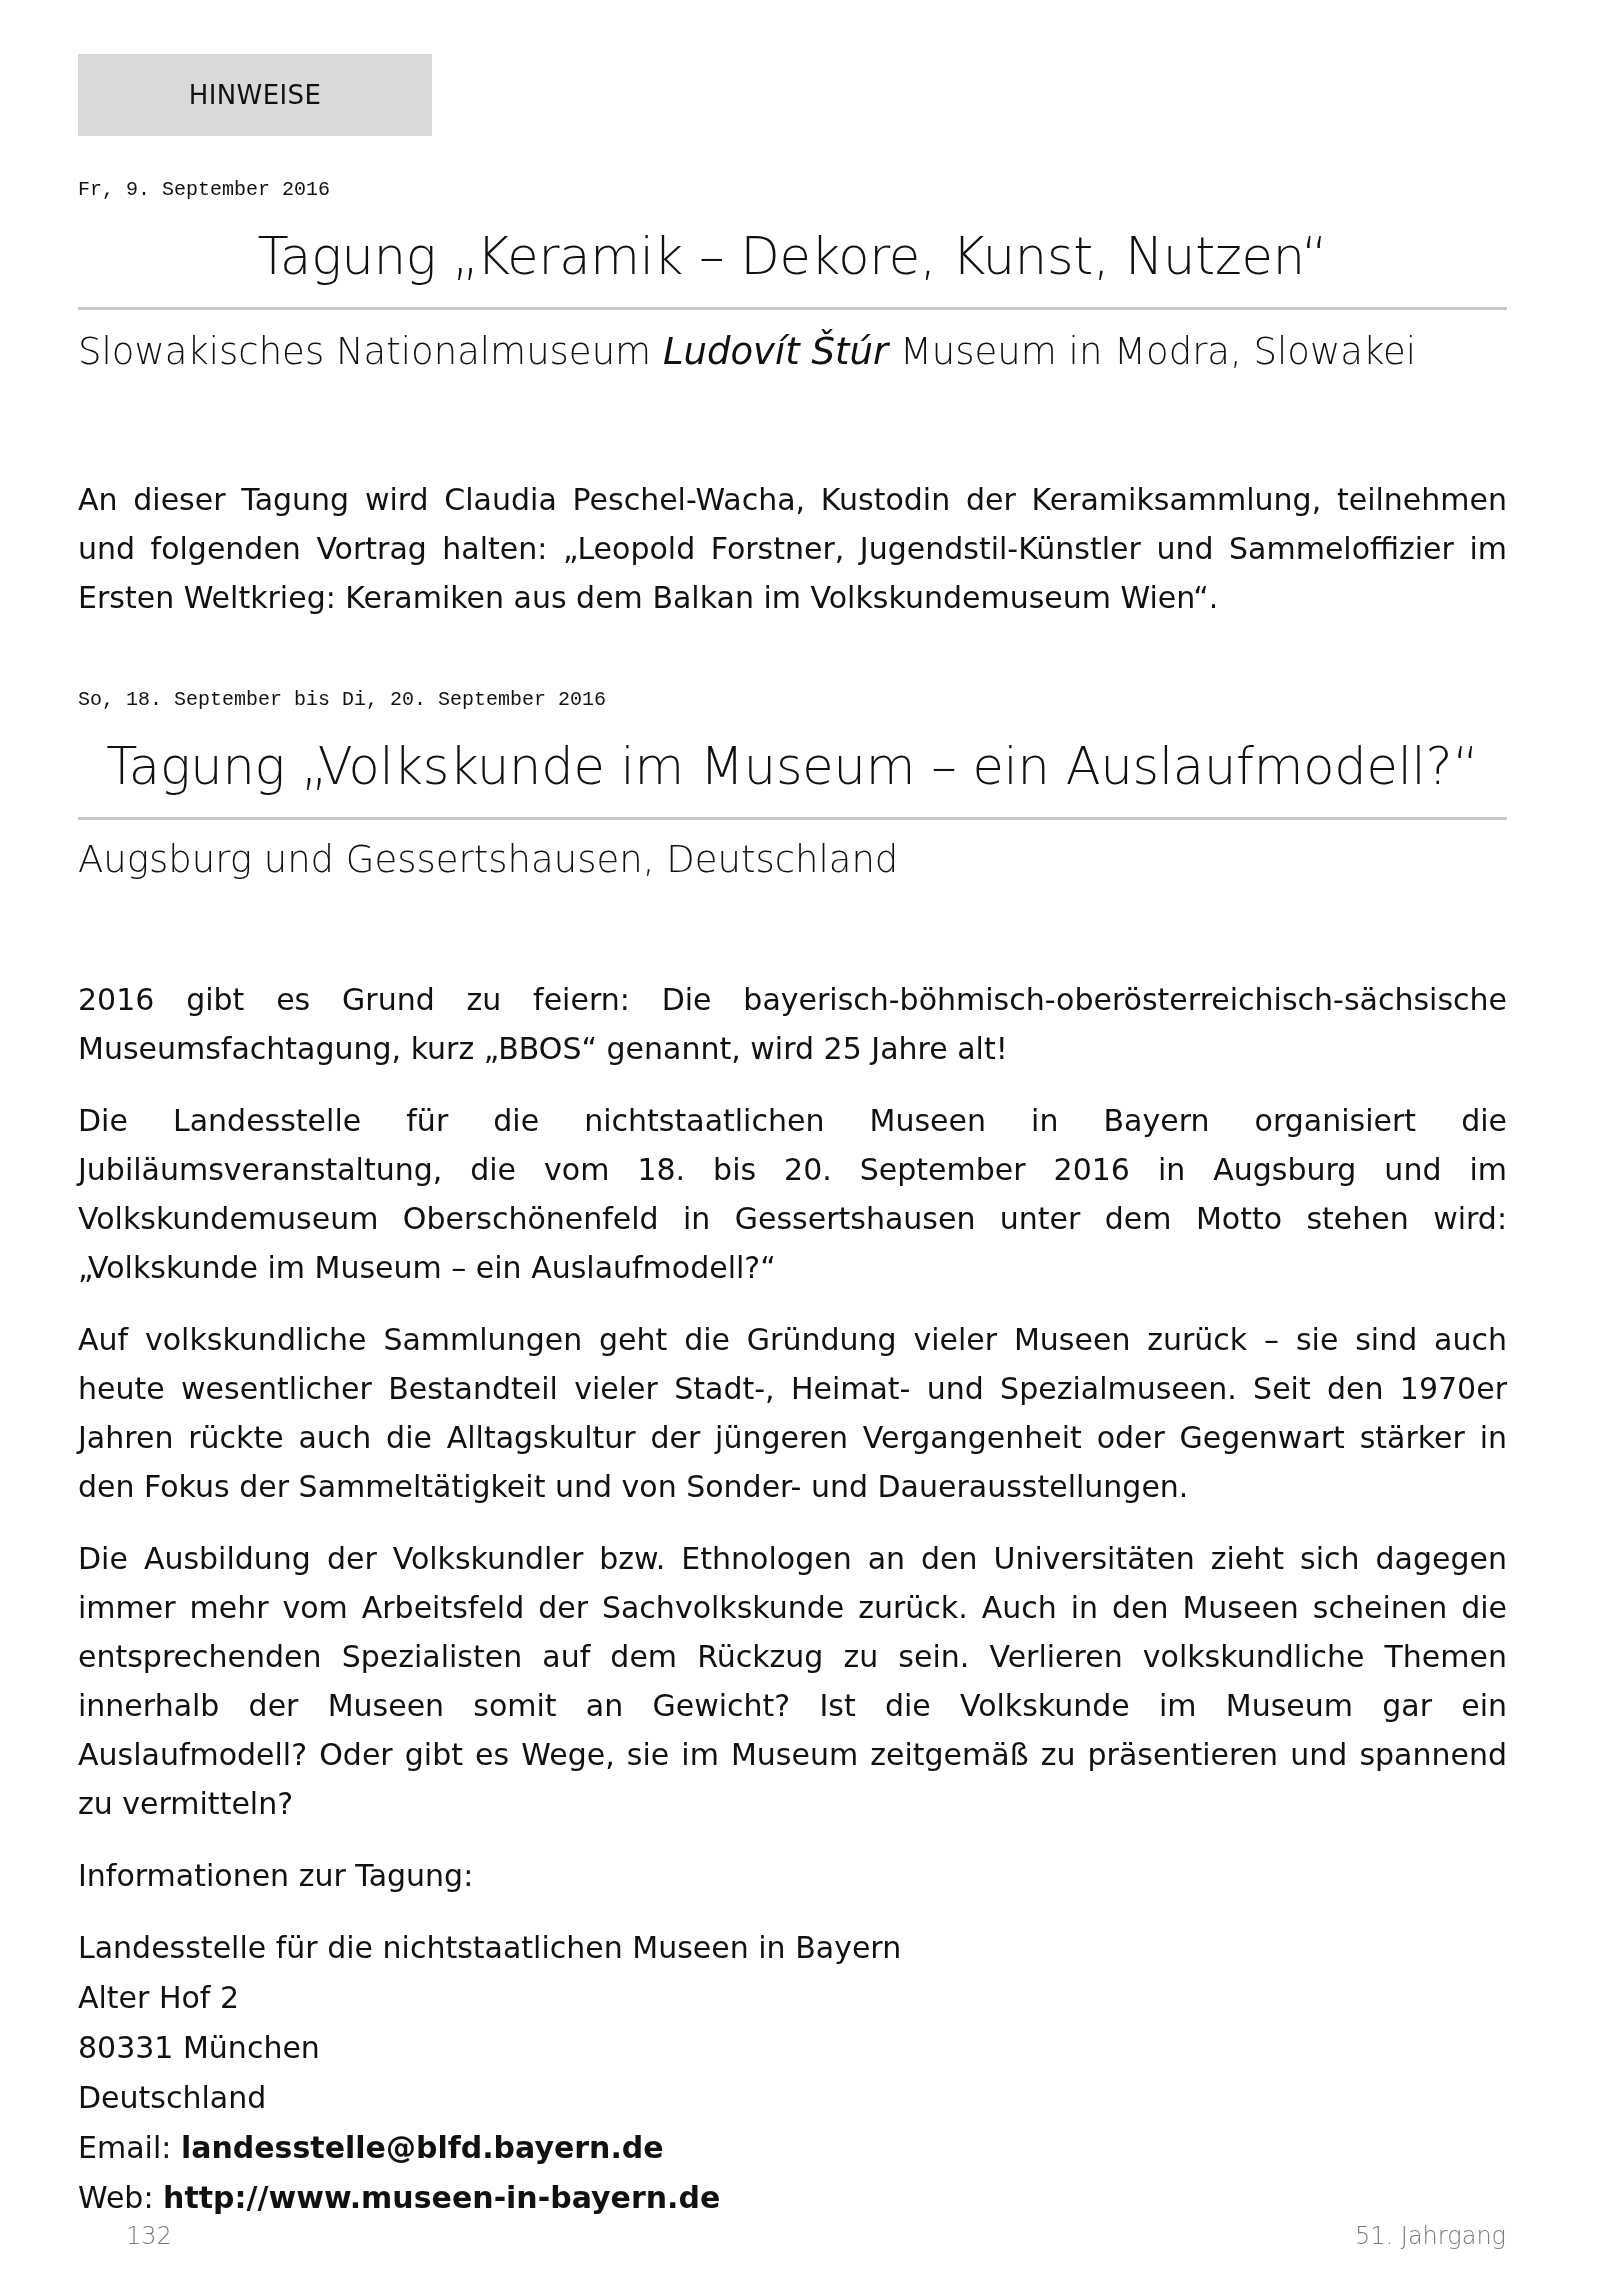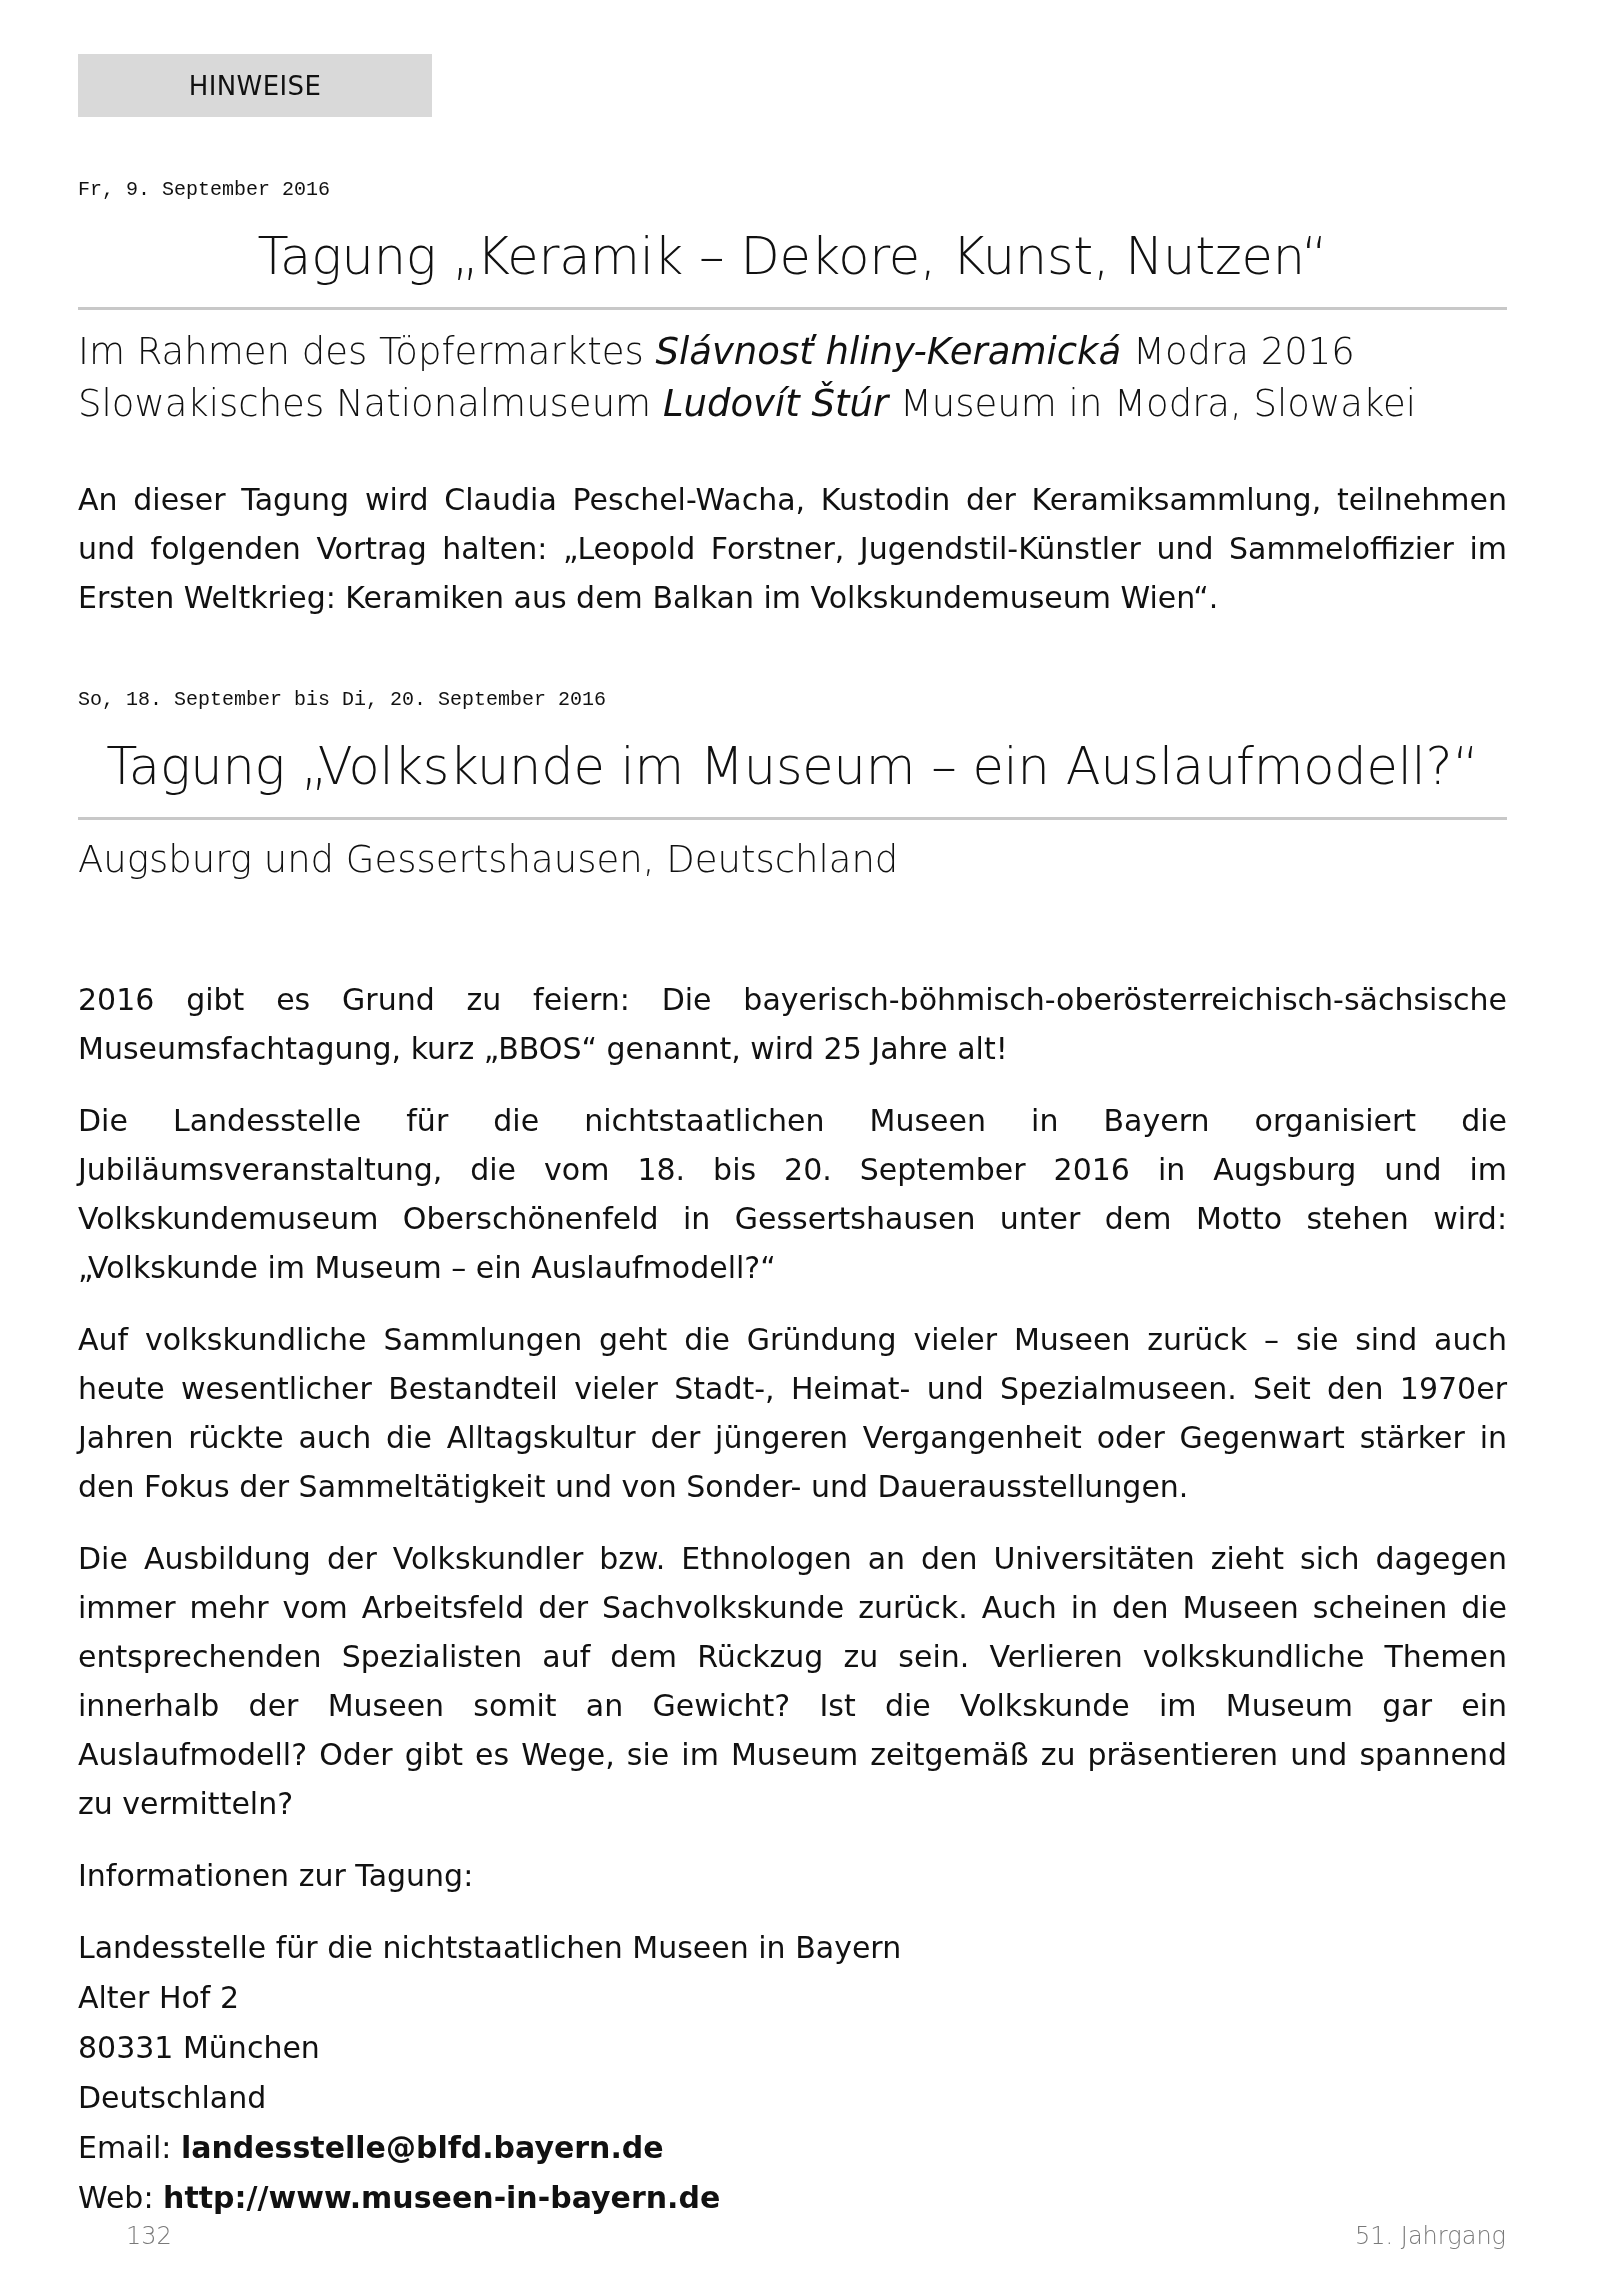--- a/index.html
+++ b/index.html
@@ -1,18 +1,18 @@
 <!DOCTYPE html>
 <html style="font-size:13px"><head>
 <meta charset="utf-8">
 <style>
   html, body { margin: 0; padding: 0; background: #ffffff; }
   body { width: 1623px; height: 2295px; position: relative; overflow: hidden;
          font-family: "DejaVu Sans", "Liberation Sans", sans-serif; color: #111111; }
-  .badge { position: absolute; left: 78px; top: 54px; width: 354px; height: 63px;
+  .badge { position: absolute; left: 78px; top: 54px; width: 354px; height: 82px;
            background: #d9d9d9; display: flex; align-items: center; justify-content: center;
            font-size: 26px; letter-spacing: 0.4px; color: #111; }
   .blk { position: absolute; left: 78px; width: 1429px; }
   .date { font-size: 20px; line-height: 1; font-weight: 400; font-family: Liberation Mono, monospace; }
   .title { font-size: 51px; line-height: 1; font-weight: 300; letter-spacing: -0.2px; text-align: center; }
   .rule { position: absolute; left: 78px; width: 1429px; height: 3.2px; background: #c8c8c8; }
   .sub { font-size: 37px; line-height: 52px; font-weight: 300; }
   .sub i { font-style: italic; }
   .body { font-size: 30px; line-height: 49px; text-align: justify; }
   .body p { margin: 12px 0 23px 0; }
@@ -25,21 +25,20 @@
 <body>
 
 <div class="badge">
   <span>HINWEISE</span>
 </div>
 
 <div class="blk date" style="top:180px;">Fr, 9. September 2016</div>
 <div class="blk title" style="top:231px;">Tagung „Keramik – Dekore, Kunst, Nutzen“</div>
 <div class="rule" style="top:307px;"></div>
 <div class="blk sub" style="top:326px;">
-  <div><span>Im Rahmen des Töpfermarktes </span><i>Slávnosť hliny-Keramická</i><span> Modra 2016</span></div>
   <div><span>Slowakisches Nationalmuseum </span><i>Ludovít Štúr</i><span> Museum in Modra, Slowakei</span></div>
 </div>
 <div class="blk body" style="top:463px;">
   <p>An dieser Tagung wird Claudia Peschel-Wacha, Kustodin der Keramiksammlung, teilnehmen und folgenden Vortrag halten: „Leopold Forstner, Jugendstil-Künstler und Sammeloffizier im Ersten Weltkrieg: Keramiken aus dem Balkan im Volkskundemuseum Wien“.</p>
 </div>
 
 <div class="blk date" style="top:690px;">So, 18. September bis Di, 20. September 2016</div>
 <div class="blk title" style="top:741px;">Tagung „Volkskunde im Museum – ein Auslaufmodell?“</div>
 <div class="rule" style="top:817px;"></div>
 <div class="blk sub" style="top:834px;">Augsburg und Gessertshausen, Deutschland</div>

